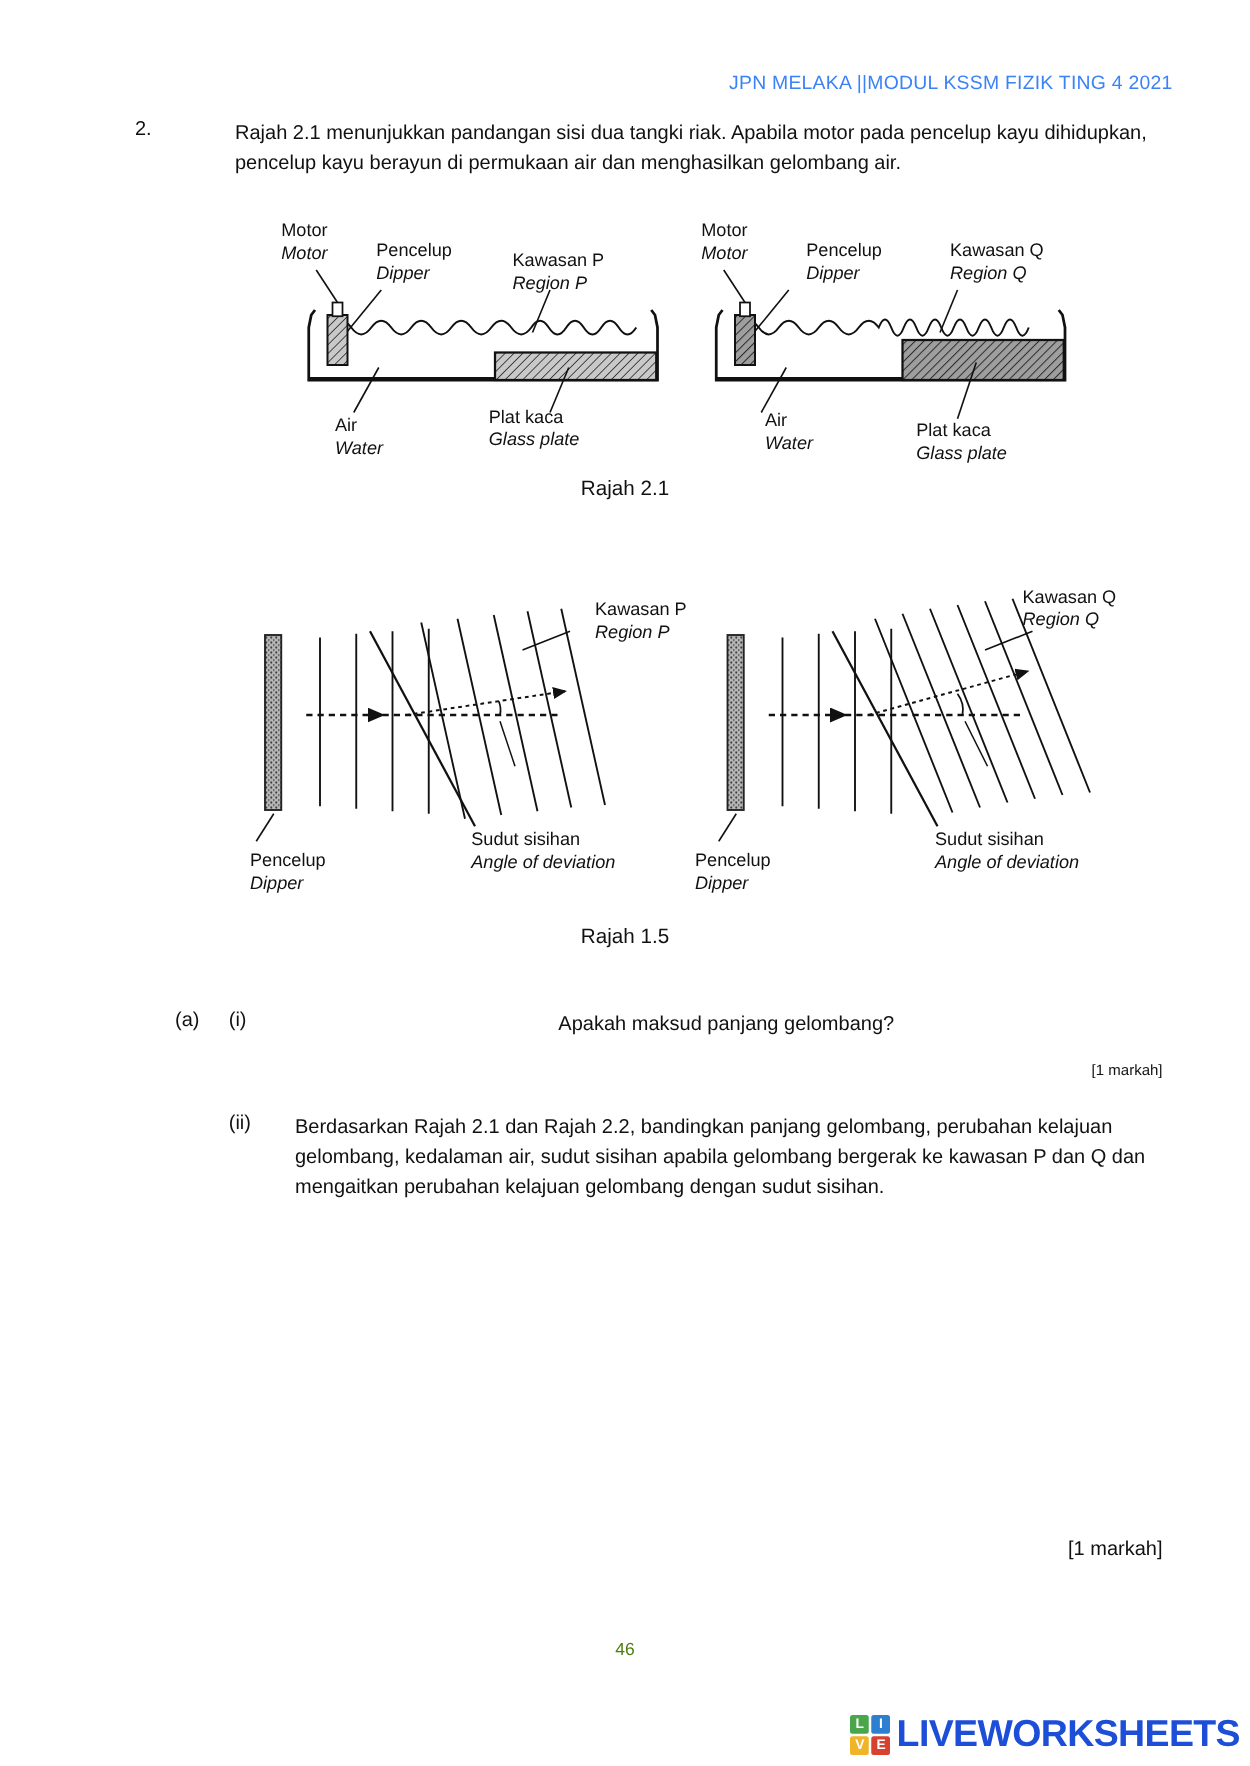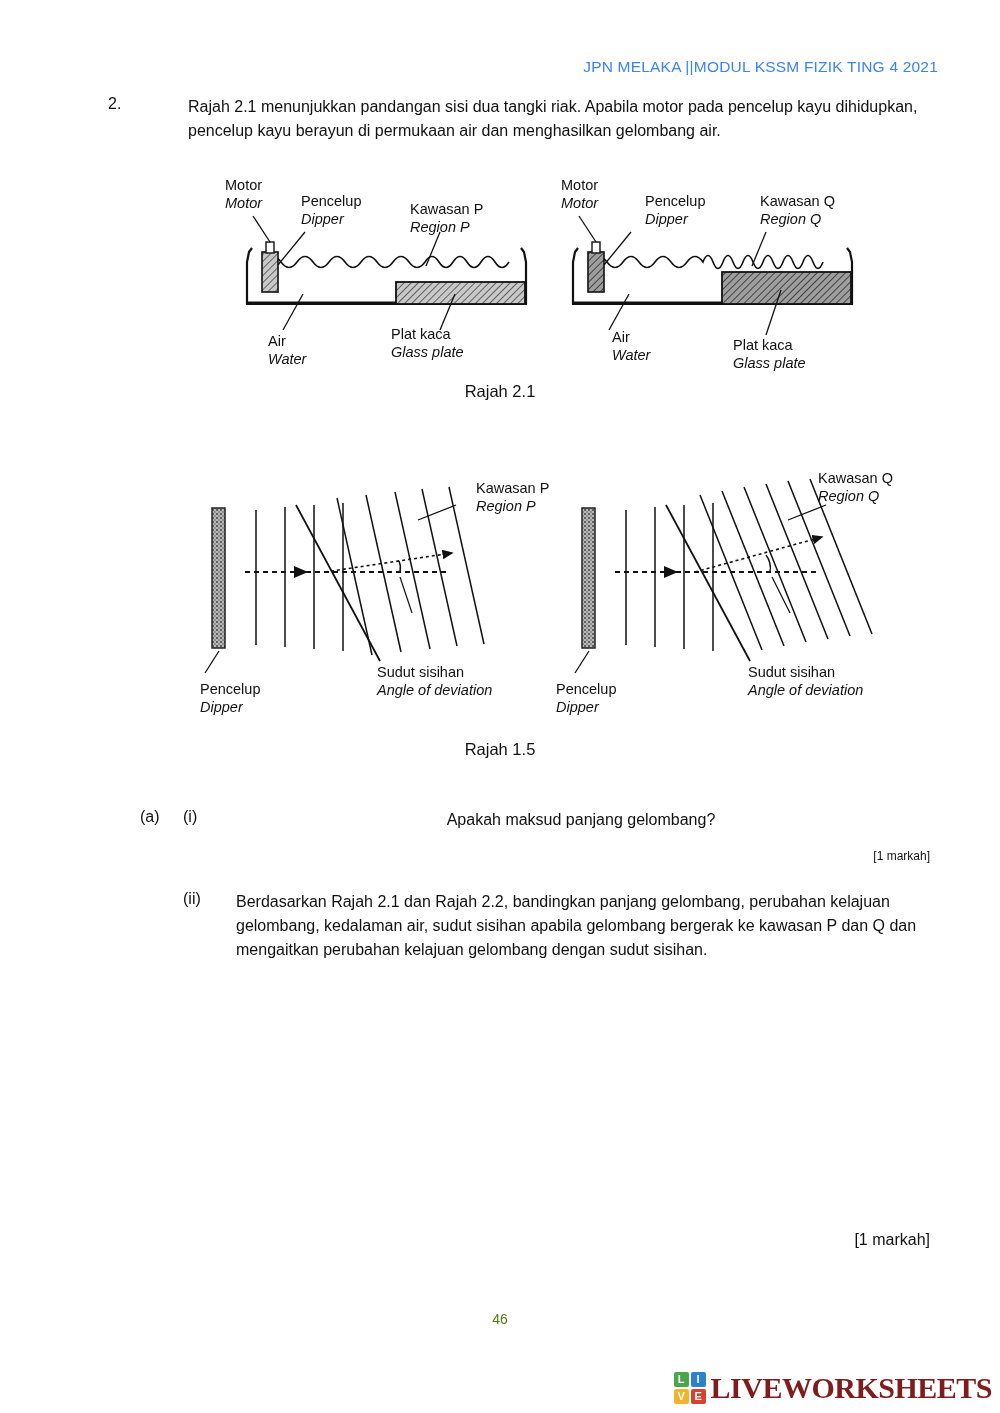--- a/index.html
+++ b/index.html
@@ -431,16 +431,16 @@
 
   <div class="page-num">46</div>
 
   <div class="lw-logo">
     <div class="lw-grid">
       <div class="lw-cell" style="background: rgb(74, 166, 74);">L</div>
       <div class="lw-cell" style="background: rgb(47, 127, 208);">I</div>
       <div class="lw-cell" style="background: rgb(240, 180, 41);">V</div>
       <div class="lw-cell" style="background: rgb(216, 64, 47);">E</div>
     </div>
-    <div class="lw-word" style="color: #7f1d1d; font-family: Liberation Serif, serif;">LIVEWORKSHEETS</div>
+    <div class="lw-word" style="color: #1d4ed8;">LIVEWORKSHEETS</div>
   </div>
 
 </div>
 
 </body></html>

